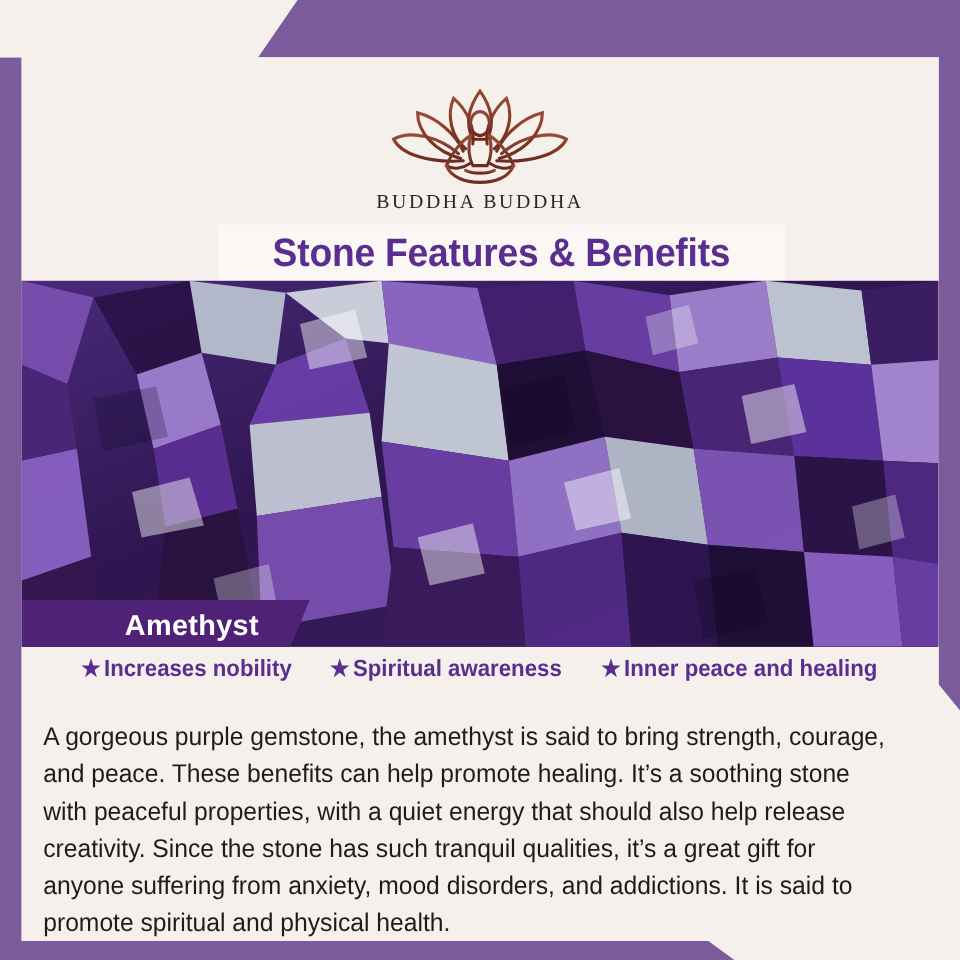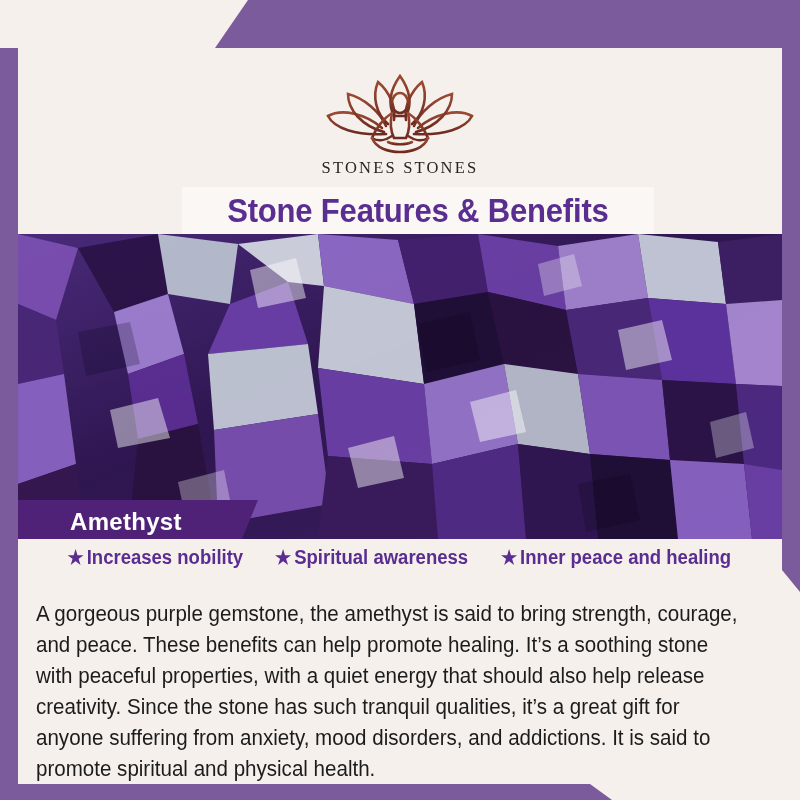--- a/index.html
+++ b/index.html
@@ -70,21 +70,21 @@
     position:absolute;left:0;right:0;top:186px;height:305px;overflow:hidden;
     background:#3b1f5e;
   }
   .hero svg{display:block;width:100%;height:100%;}
 
   
   .stone-label{
     position:absolute;left:0;top:266px;height:44px;width:240px;
     background:#4F2278;
     clip-path:polygon(0 0, 240px 0, 222px 44px, 0 44px);
-    display:flex;align-items:center;
+    display:flex;align-items:center;padding-left:34px;
   }
   .stone-label-text{
     margin-left:52px;
     font-family:"Liberation Sans", sans-serif;
     font-weight:bold;font-size:24px;color:#ffffff;letter-spacing:0.3px;
   }
 
   
   .benefits{
     position:absolute;left:0;right:0;top:498px;
@@ -149,21 +149,21 @@
 
           <path d="M76 43 C 68 48, 60 58, 56 68 C 62 72, 70 70, 76 66"></path>
           <path d="M92 43 C 100 48, 108 58, 112 68 C 106 72, 98 70, 92 66"></path>
 
           <path d="M76 43 C 74 52, 74 60, 78 68 L 90 68 C 94 60, 94 52, 92 43"></path>
 
           <path d="M56 68 C 60 78, 72 82, 84 82 C 96 82, 108 78, 112 68"></path>
           <path d="M72 72 C 78 75, 90 75, 96 72"></path>
         </g>
       </svg>
-      <div class="logo-word">STONES STONES</div>
+      <div class="logo-word">BUDDHA BUDDHA</div>
     </div>
 
     <div class="title-band">
       <div class="title-text">Stone Features &amp; Benefits</div>
     </div>
 
     <div class="hero">
       <svg viewBox="0 0 764 305" preserveAspectRatio="none">
         <defs>
           <linearGradient id="bgAm" x1="0" y1="0" x2="1" y2="1">

